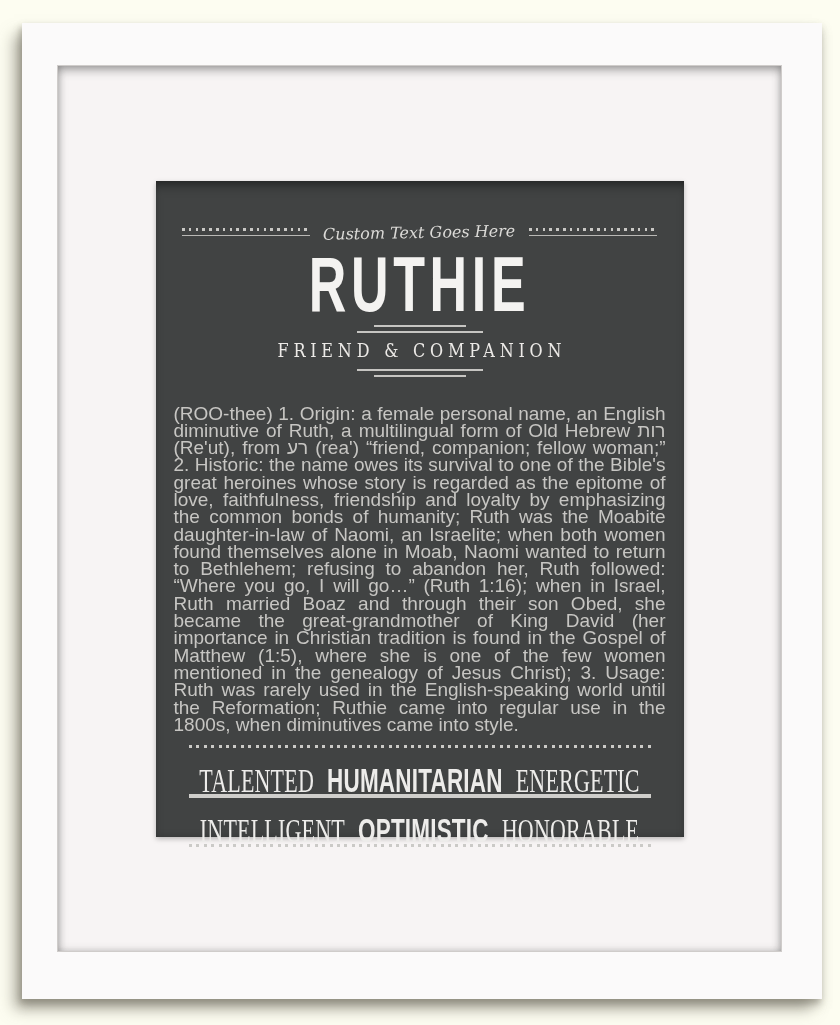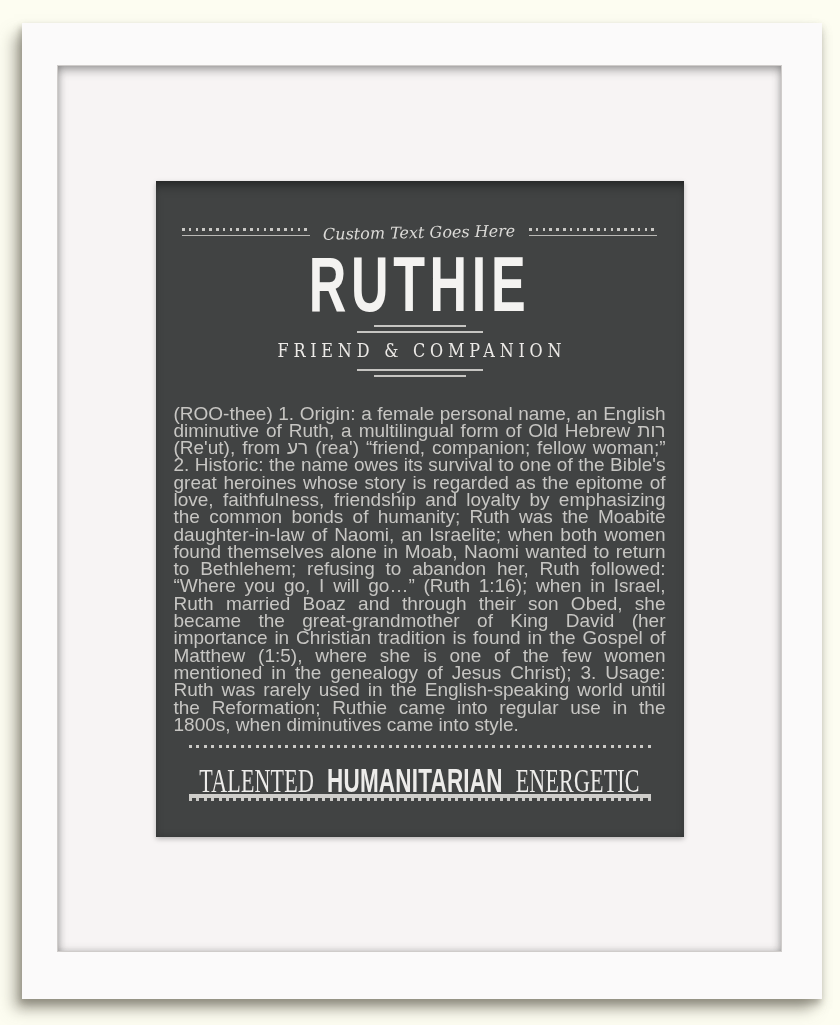--- a/index.html
+++ b/index.html
@@ -166,19 +166,24 @@
           <span class="trait-word t-serif">TALENTED</span>
           <span class="trait-word t-sans">HUMANITARIAN</span>
           <span class="trait-word t-serif">ENERGETIC</span>
         </div>
 
         <div class="solid-rule"></div>
 
 
         <div class="solid-rule"></div>
 
+        <div class="trait-row">
+          <span class="trait-word t-serif">INTELLIGENT</span>
+          <span class="trait-word t-sans">OPTIMISTIC</span>
+          <span class="trait-word t-serif">HONORABLE</span>
+        </div>
 
         <div class="dotted-rule"></div>
       </div>
 
     </div>
   </div>
 </div>
 
 </body></html>

